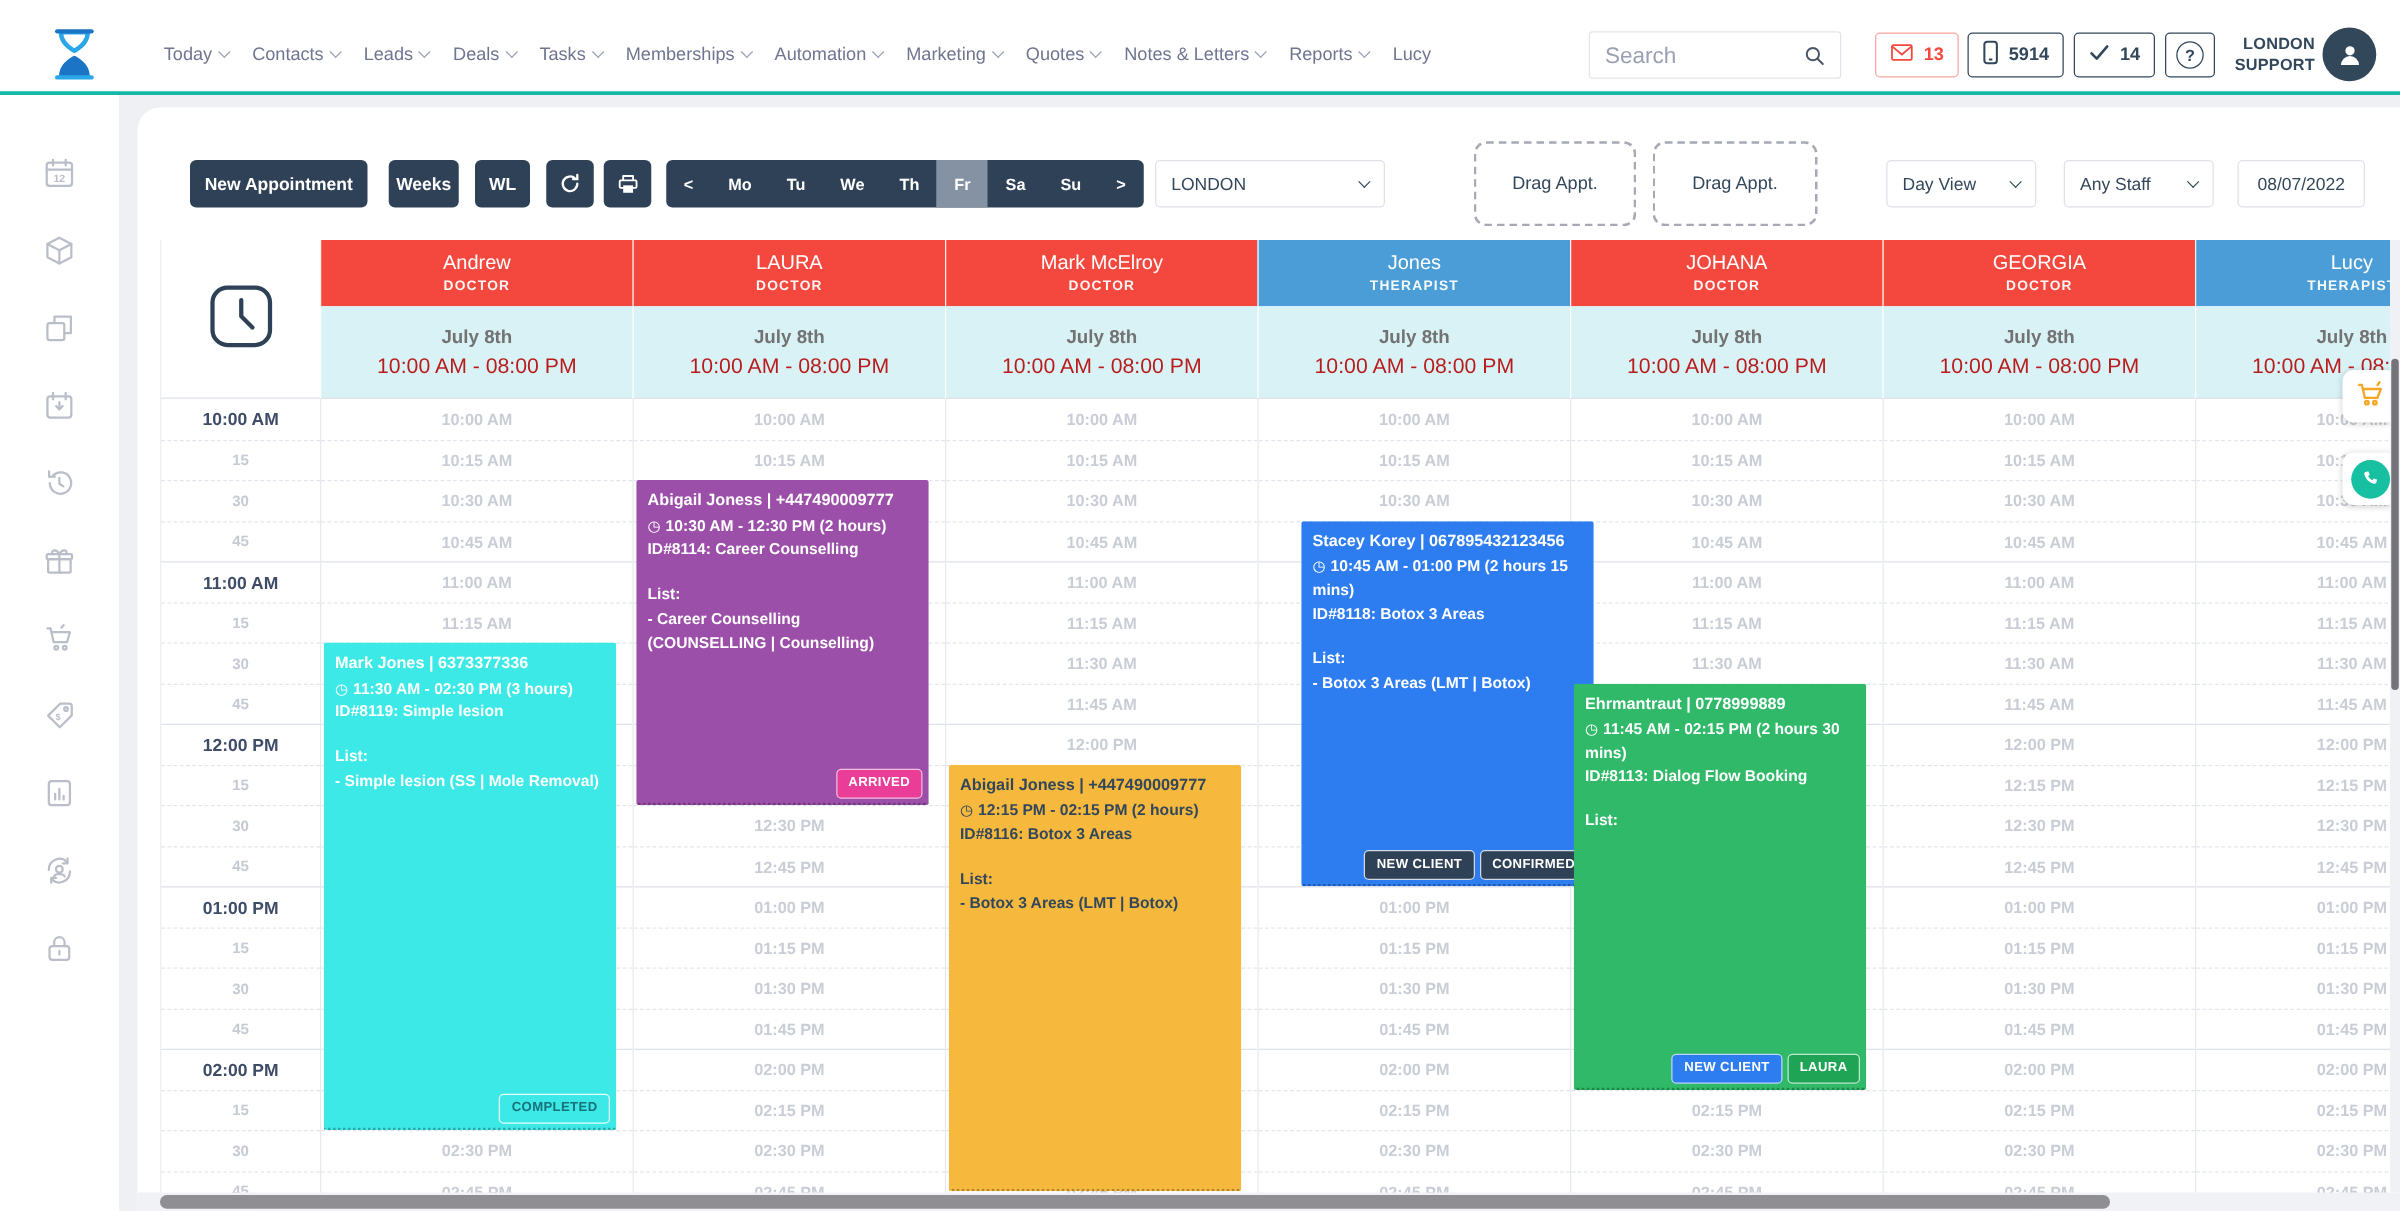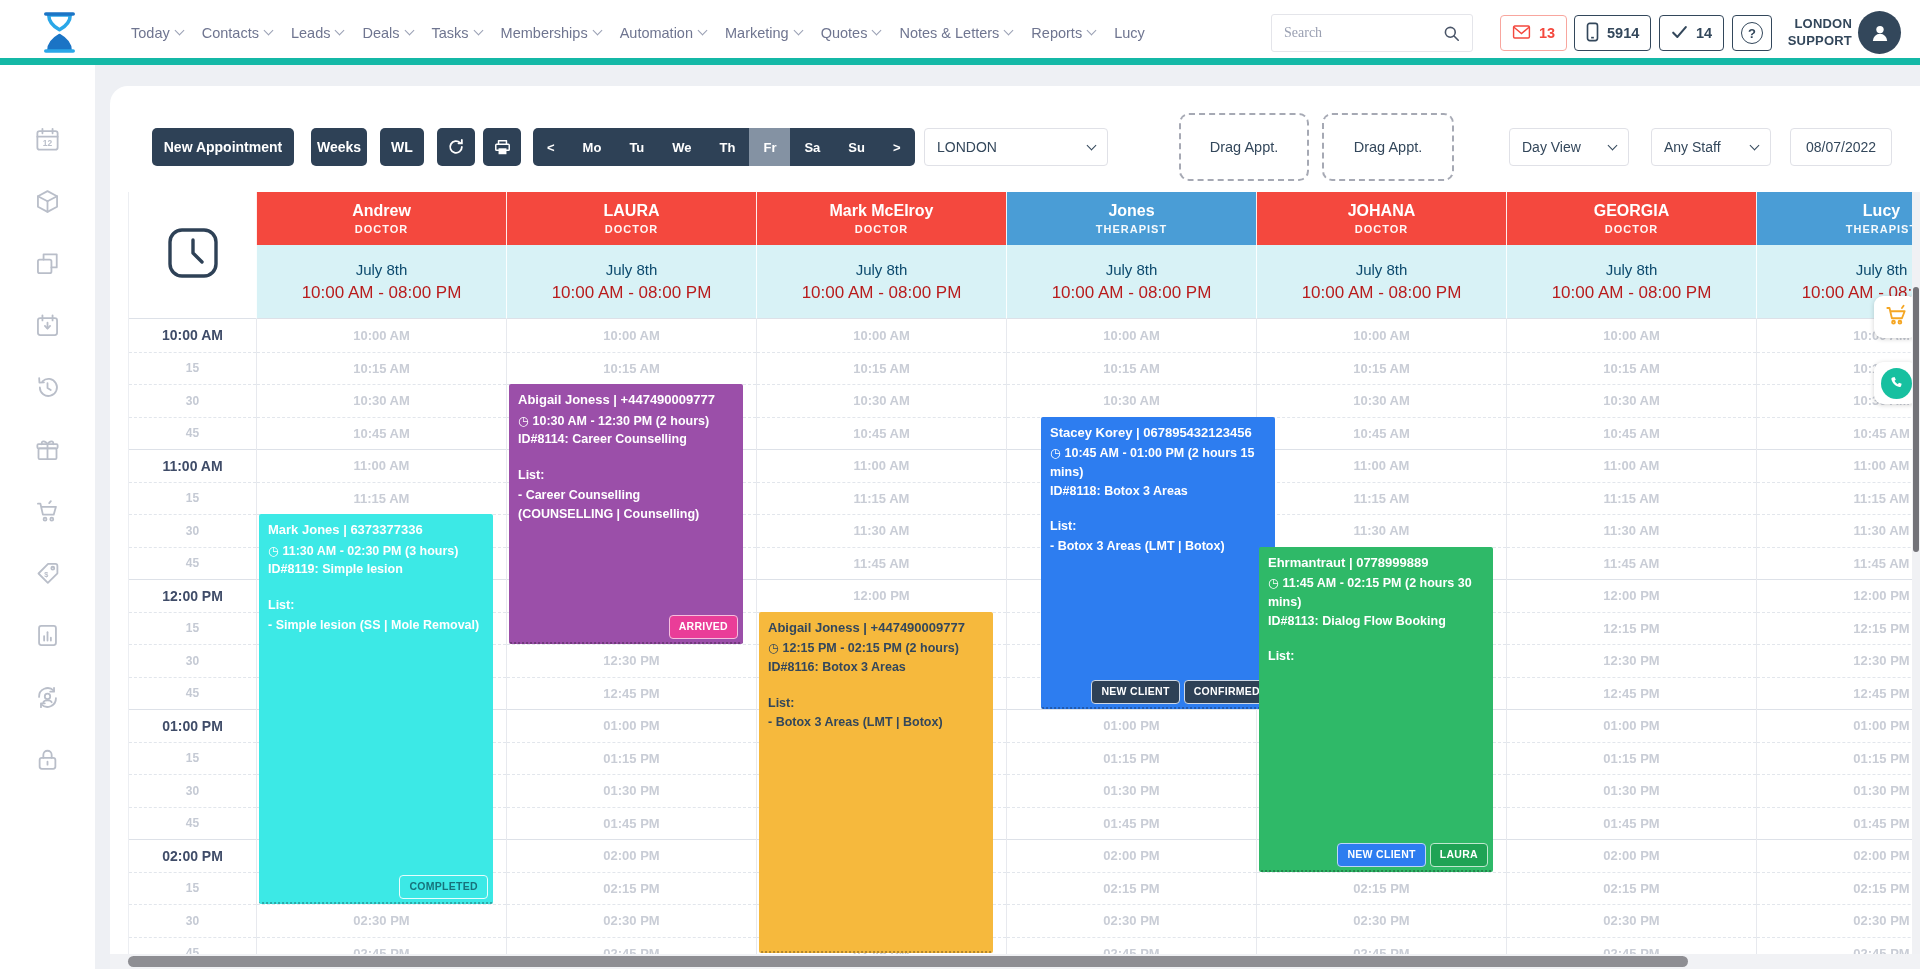--- a/index.html
+++ b/index.html
@@ -1,26 +1,26 @@
 <!DOCTYPE html>
 <html><head>
 <meta charset="utf-8">
 <style>
   *{margin:0;padding:0;box-sizing:border-box}
   html,body{width:1920px;height:969px;overflow:hidden}
   body{font-family:"Liberation Sans","DejaVu Sans",sans-serif;background:#fff;position:relative;color:#33475b}
 
   
-  .topbar{position:absolute;top:0;left:0;right:0;height:65px;background:#fff;z-index:6;border-bottom:7px solid #14b8a6}
+  .topbar{position:absolute;top:11px;left:0;right:0;height:65px;background:#fff;z-index:6;border-bottom:3px solid #14b8a6}
   .logo{position:absolute;left:36px;top:9px;width:47px;height:47px;cursor:pointer}
   .nav{position:absolute;left:131px;top:0;height:65px;display:flex;align-items:center;gap:19px;z-index:7}
   .nav-item{display:flex;align-items:center;gap:6px;color:#6f7590;font-size:14.5px;font-weight:500;cursor:pointer;white-space:nowrap}
   .chev{width:7px;height:7px;border-right:1.6px solid #9aa0b4;border-bottom:1.6px solid #9aa0b4;transform:rotate(45deg);margin-top:-4px;display:inline-block}
   .search{position:absolute;left:1271px;top:14px;width:202px;height:38px;border:1px solid #e4e5ea;border-radius:3px;display:flex;align-items:center;background:#fff}
-  .search input{flex:1;border:none;outline:none;padding:0 12px;font-size:14px;color:#1d4ed8;font-family:Liberation Serif, serif;min-width:0}
+  .search input{flex:1;border:none;outline:none;padding:0 12px;font-size:18px;color:#1d4ed8;font-family:Liberation Sans, sans-serif;min-width:0}
   .search input::placeholder{color:#9aa0b2}
   .search-btn{width:42px;height:100%;display:flex;align-items:center;justify-content:center;background:none;border:none;cursor:pointer}
   .tb-badge{position:absolute;top:15px;height:36px;border-radius:4px;display:flex;align-items:center;gap:8px;padding:0 11px;font-weight:700;font-size:14.5px;cursor:pointer;background:#fff}
   .tb-mail{left:1500px;border:1.5px solid #f8a69e;color:#f4483e}
   .tb-phone{left:1574px;border:1.5px solid #33475b;color:#33475b}
   .tb-check{left:1659px;border:1.5px solid #33475b;color:#33475b}
   .tb-help{left:1732px;border:1.5px solid #33475b;color:#33475b;width:40px;justify-content:center;padding:0}
   .help-circle{width:22px;height:22px;border:1.5px solid #33475b;border-radius:50%;display:flex;align-items:center;justify-content:center;font-size:13px;font-weight:700}
   .account{position:absolute;left:1778px;top:16px;width:74px;text-align:right;font-size:13px;font-weight:700;color:#33475b;line-height:1.3;letter-spacing:.2px}
   .avatar{position:absolute;left:1858px;top:11px;width:43px;height:43px;border-radius:50%;background:#33475b;display:flex;align-items:center;justify-content:center;cursor:pointer}
@@ -62,24 +62,24 @@
   .rail-row{height:32.5px;display:flex;align-items:center;justify-content:center}
   .rail-row.q{border-top:1px dashed #e2e6ec}
   .rail-row.h{border-top:1px solid #dde1e8}
   .rail-row:first-child{border-top:none}
   .rh{font-size:14px;color:#3f4c68;font-weight:600}
   .rq{font-size:12px;color:#c5cad4;font-weight:600}
   .cols{position:absolute;left:128px;top:0;right:0;bottom:0;overflow:hidden}
   .cols-inner{display:flex;width:1750px}
   .col{width:250px;flex:0 0 250px}
   .col-head{height:53px;color:#fff;display:flex;flex-direction:column;align-items:center;justify-content:center;gap:3px;border-left:1px solid rgba(255,255,255,.9);cursor:default}
-  .col-head .nm{font-size:16px;font-weight:700}
+  .col-head .nm{font-size:16px;font-weight:400}
   .col-head .rl{font-size:11px;font-weight:600;letter-spacing:1px;opacity:.95}
   .col-sub{height:74px;background:#d8f2f6;display:flex;flex-direction:column;align-items:center;justify-content:center;gap:5px;border-left:1px solid rgba(255,255,255,.9);border-bottom:1px solid #dde1e8}
-  .sub-date{font-weight:400;font-size:15px;color:#0c4a6e;white-space:nowrap}
+  .sub-date{font-weight:700;font-size:15px;color:#737373;white-space:nowrap}
   .sub-hours{font-size:17px;color:#b91c1c;white-space:nowrap}
   .col-body{position:relative;border-left:1px solid #e7e9ee}
   .slot{height:32.5px;display:flex;justify-content:center;align-items:center;cursor:pointer}
   .slot span{font-size:13px;color:#c9cdd6;font-weight:600}
   .slot.q{border-top:1px dashed #e2e6ec}
   .slot.h{border-top:1px solid #dde1e8}
   .slot:first-child{border-top:none}
 
   
   .apt{position:absolute;left:2px;width:234px;border-radius:2px;padding:6px 9px 4px;z-index:2;cursor:pointer;border-bottom:2px dotted rgba(0,0,0,.28);line-height:1.5;overflow:hidden}

